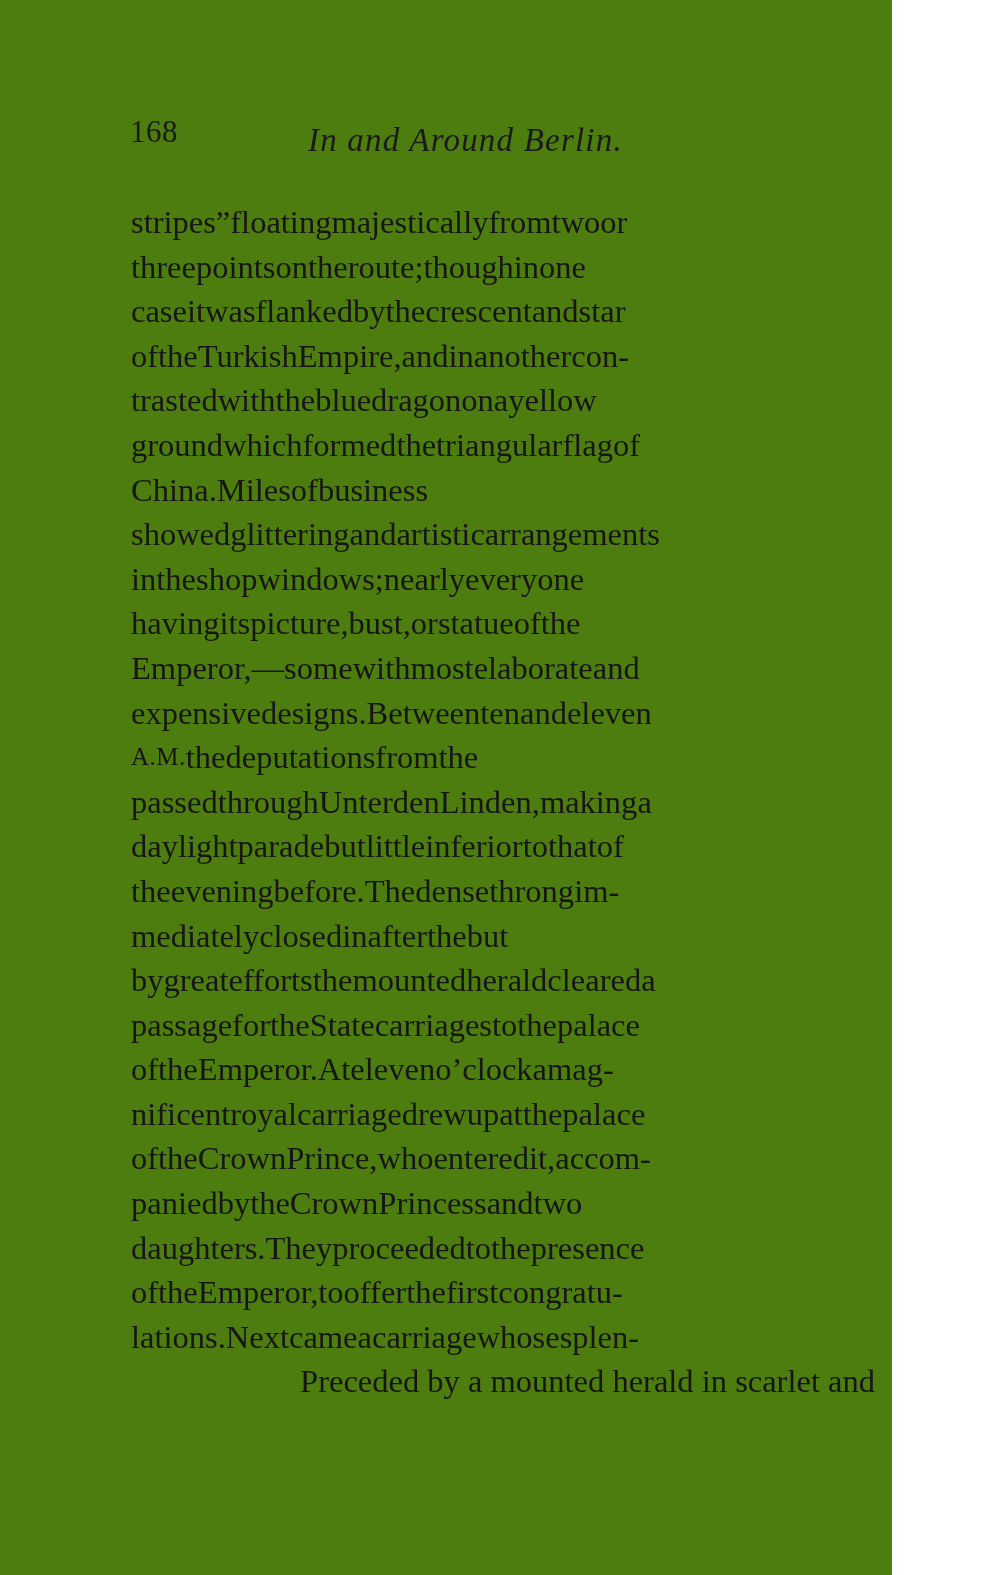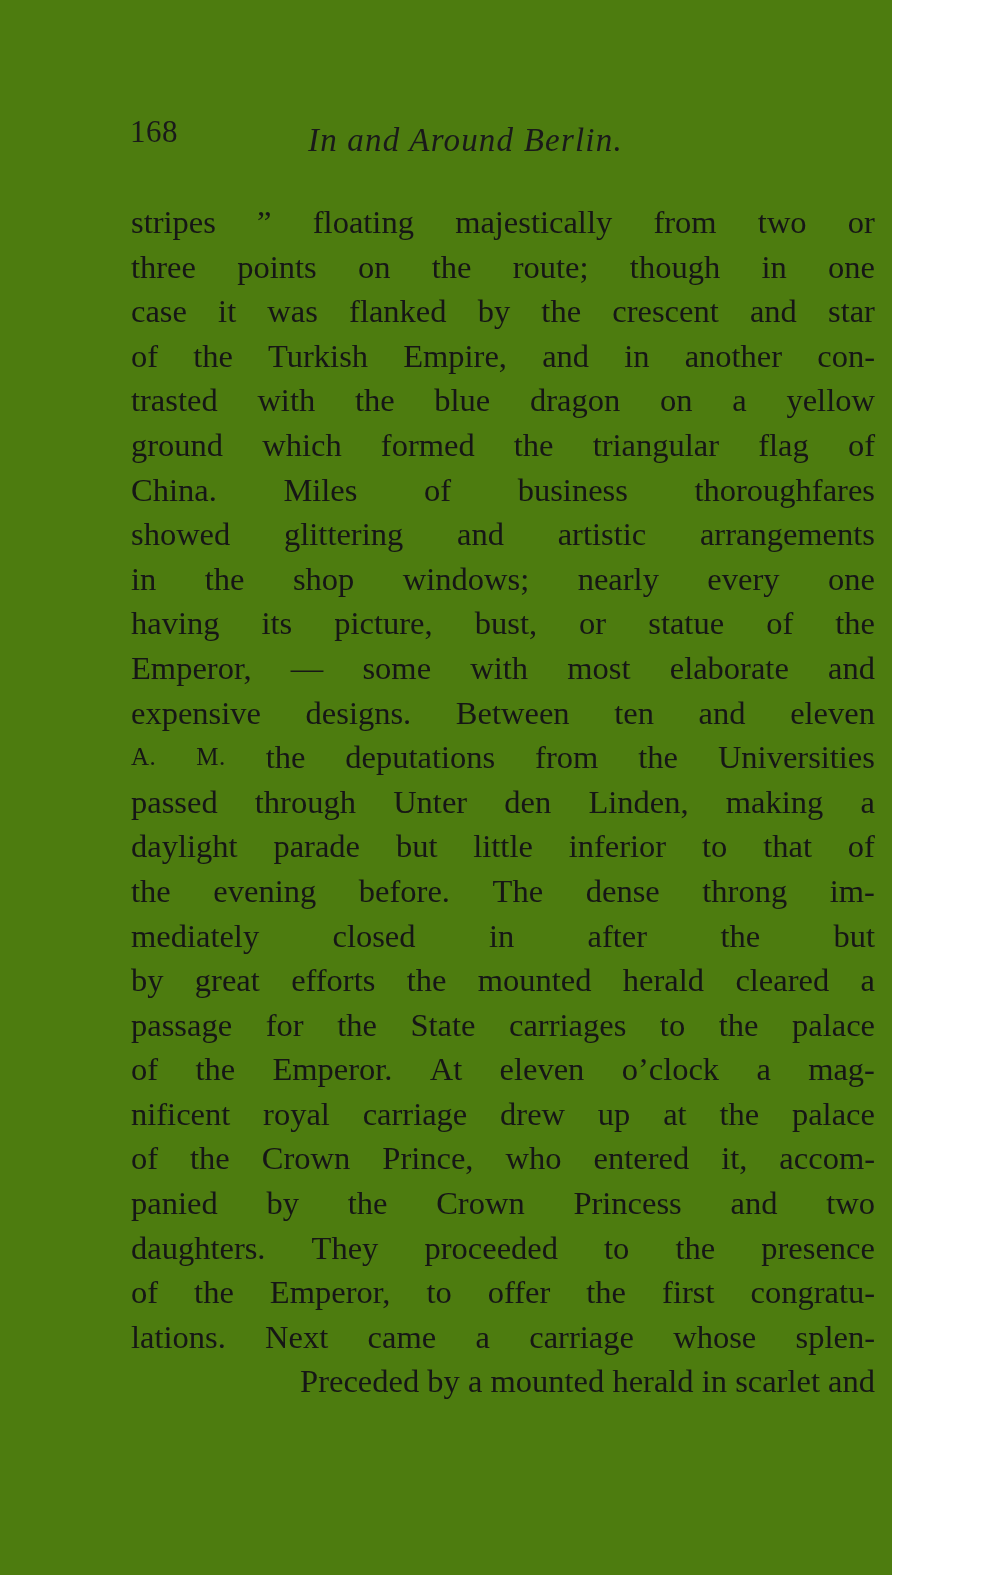--- a/index.html
+++ b/index.html
@@ -43,21 +43,20 @@
     margin-top: 14px;
   }
   .body-text {
     position: absolute;
     top: 200px;
     left: 131px;
     width: 744px;
   }
   .line {
     display: flex;
-    justify-content: space-between;
     font-size: 32.5px;
     line-height: 44.6px;
     height: 44.6px;
     white-space: nowrap;
     color: #161616;
   }
   .line.last {
     justify-content: flex-end;
   }
   .line span.w {
@@ -136,21 +135,20 @@
         <span class="w">the</span>
         <span class="w">triangular</span>
         <span class="w">flag</span>
         <span class="w">of</span>
       </div>
       <div class="line">
         <span class="w">China.</span>
         <span class="w">Miles</span>
         <span class="w">of</span>
         <span class="w">business</span>
-        <span class="w">thoroughfares</span>
       </div>
       <div class="line">
         <span class="w">showed</span>
         <span class="w">glittering</span>
         <span class="w">and</span>
         <span class="w">artistic</span>
         <span class="w">arrangements</span>
       </div>
       <div class="line">
         <span class="w">in</span>
@@ -188,21 +186,20 @@
         <span class="w">and</span>
         <span class="w">eleven</span>
       </div>
       <div class="line">
         <span class="w smallcaps">A.</span>
         <span class="w smallcaps">M.</span>
         <span class="w">the</span>
         <span class="w">deputations</span>
         <span class="w">from</span>
         <span class="w">the</span>
-        <span class="w">Universities</span>
       </div>
       <div class="line">
         <span class="w">passed</span>
         <span class="w">through</span>
         <span class="w">Unter</span>
         <span class="w">den</span>
         <span class="w">Linden,</span>
         <span class="w">making</span>
         <span class="w">a</span>
       </div>

